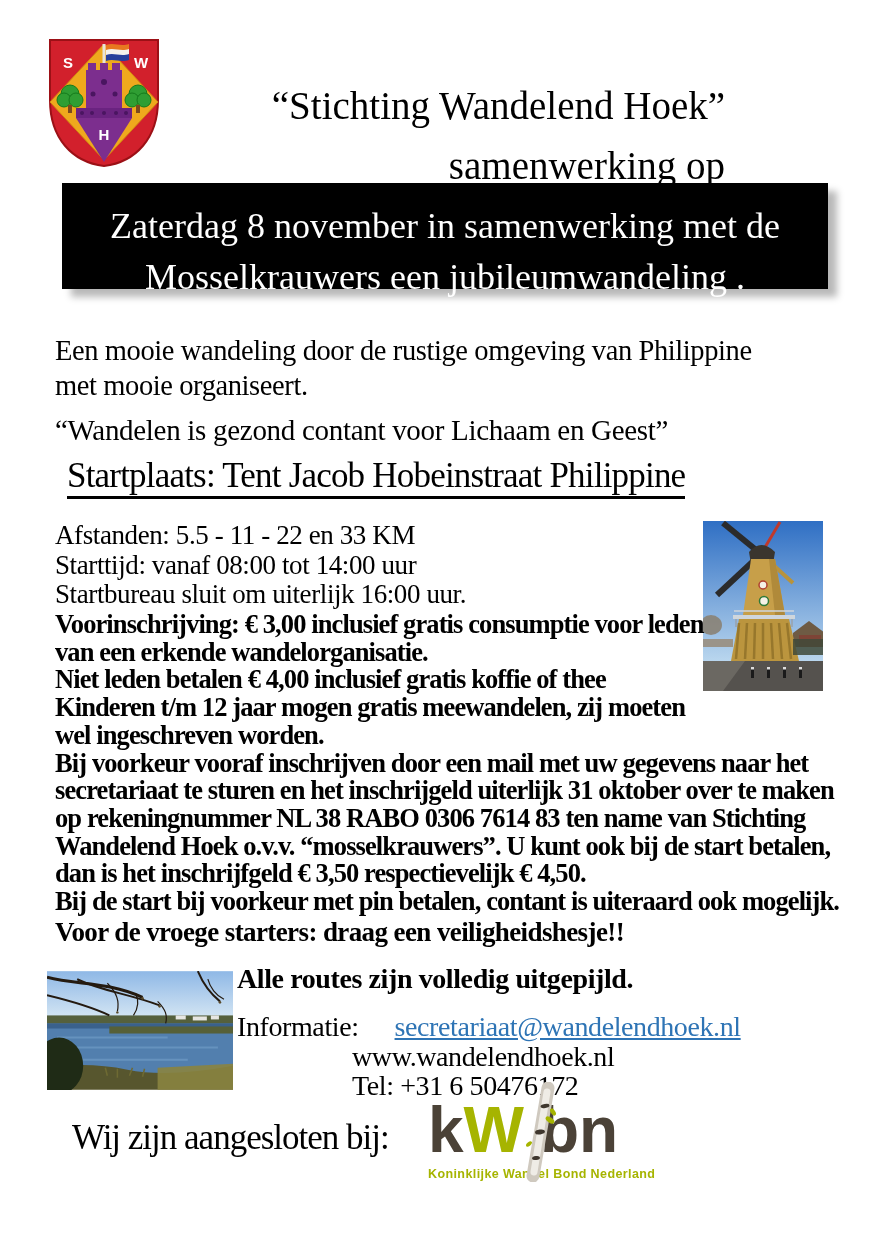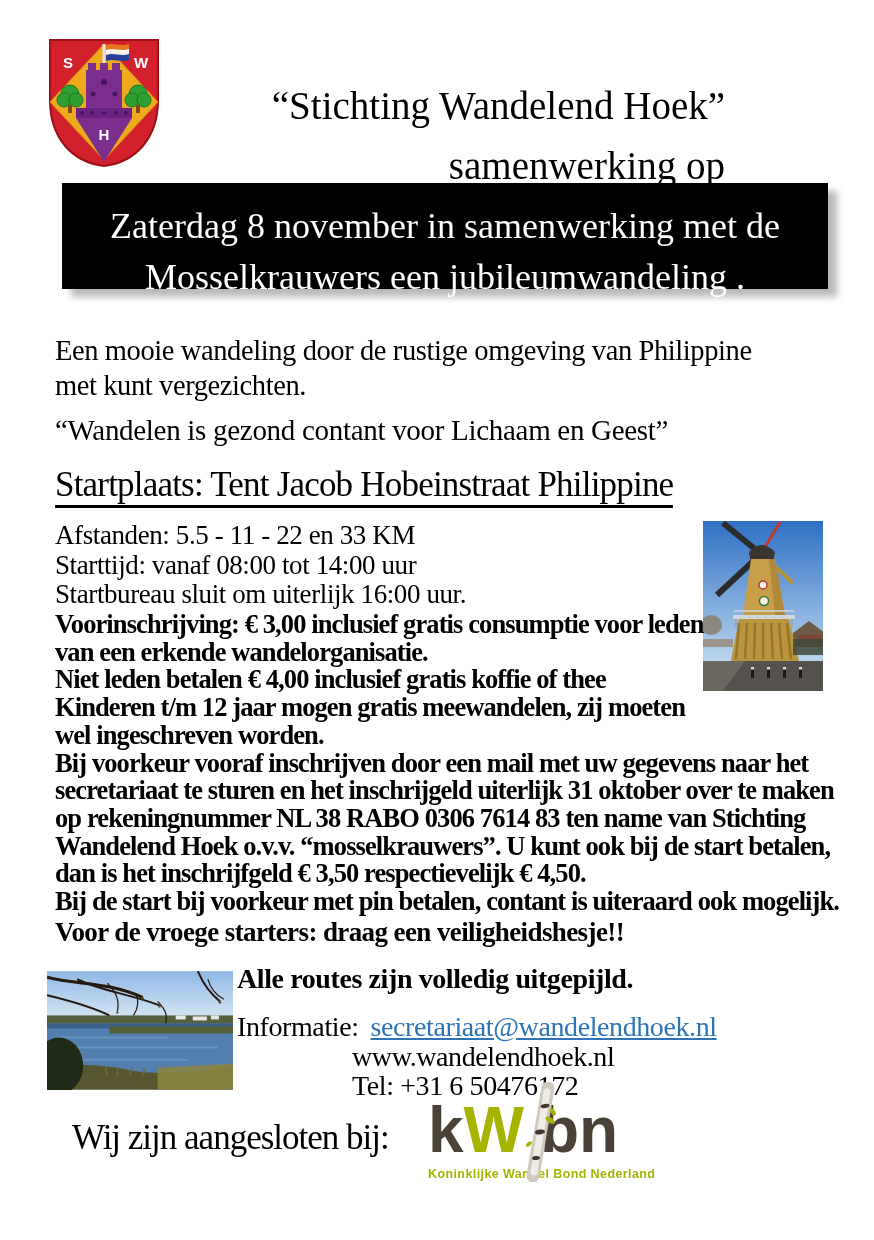--- a/index.html
+++ b/index.html
@@ -14,37 +14,37 @@
   
   .banner{position:absolute;left:62px;top:183px;width:766px;height:106px;
           background:var(--banner-bg,#000);color:var(--banner-text,#fff);
           text-align:center;font-size:36px;line-height:51px;padding-top:18px;
           box-shadow:9px 8px 7px rgba(0,0,0,0.28);box-sizing:border-box;}
 
   
   .intro{position:absolute;left:55px;top:333px;font-size:28.5px;line-height:35px;letter-spacing:-0.4px;}
   .quote{position:absolute;left:55px;top:414px;font-size:29px;letter-spacing:-0.3px;}
 
-  .start-heading{position:absolute;left:55px;top:456px;font-size:35px;letter-spacing:-0.8px;margin-top:9px;}
+  .start-heading{position:absolute;left:67px;top:456px;font-size:35px;letter-spacing:-0.8px;}
   .start-heading span{border-bottom:3px solid #000;padding-bottom:1px;}
 
   .start-lines{position:absolute;left:55px;top:521px;font-size:27px;line-height:29.5px;letter-spacing:-0.4px;}
 
   .windmill{position:absolute;left:703px;top:521px;width:120px;height:170px;}
 
   .reg-lines{position:absolute;left:55px;top:611px;font-size:26.5px;line-height:27.7px;letter-spacing:-0.9px;font-weight:bold;}
 
   .warning{position:absolute;left:55px;top:917px;font-size:27px;font-weight:bold;letter-spacing:-0.6px;text-align:right;}
 
   .lake{position:absolute;left:47px;top:971px;width:186px;height:119px;}
 
   .routes-note{position:absolute;left:237px;top:963px;font-size:28px;letter-spacing:-0.4px;font-weight:bold;}
 
   .contact{position:absolute;left:237px;top:1012px;font-size:28px;line-height:29.5px;letter-spacing:-0.4px;}
-  .contact .row1{display:flex;}
+  .contact .row1{display:flex;gap:24px;}
   .contact .label{margin-right:12px;}
   .contact a{color:var(--link-color,#2e74b5);text-decoration:underline;cursor:pointer;}
   .contact .indent{margin-left:115px;}
 
   .membership{position:absolute;left:72px;top:1118px;font-size:35px;letter-spacing:-1px;}
 
   
   .kwbn{position:absolute;left:428px;top:1098px;width:210px;}
   .kwbn-word{position:relative;display:flex;align-items:baseline;height:66px;
              font-family:"Liberation Sans", sans-serif;font-weight:bold;font-size:64px;line-height:64px;}
@@ -106,21 +106,21 @@
     <div>samenwerking op</div>
   </div>
 
   <div class="banner">
     <div>Zaterdag 8 november in samenwerking met de</div>
     <div>Mosselkrauwers een jubileumwandeling .</div>
   </div>
 
   <div class="intro">
     <div>Een mooie wandeling door de rustige omgeving van Philippine</div>
-    <div>met kunt vergezichten.</div>
+    <div>met mooie organiseert.</div>
   </div>
 
   <div class="quote">“Wandelen is gezond contant voor Lichaam en Geest”</div>
 
   <div class="start-heading">
     <span>Startplaats: Tent Jacob Hobeinstraat Philippine</span>
   </div>
 
   <svg class="windmill" viewBox="0 0 120 170">
     <defs>

